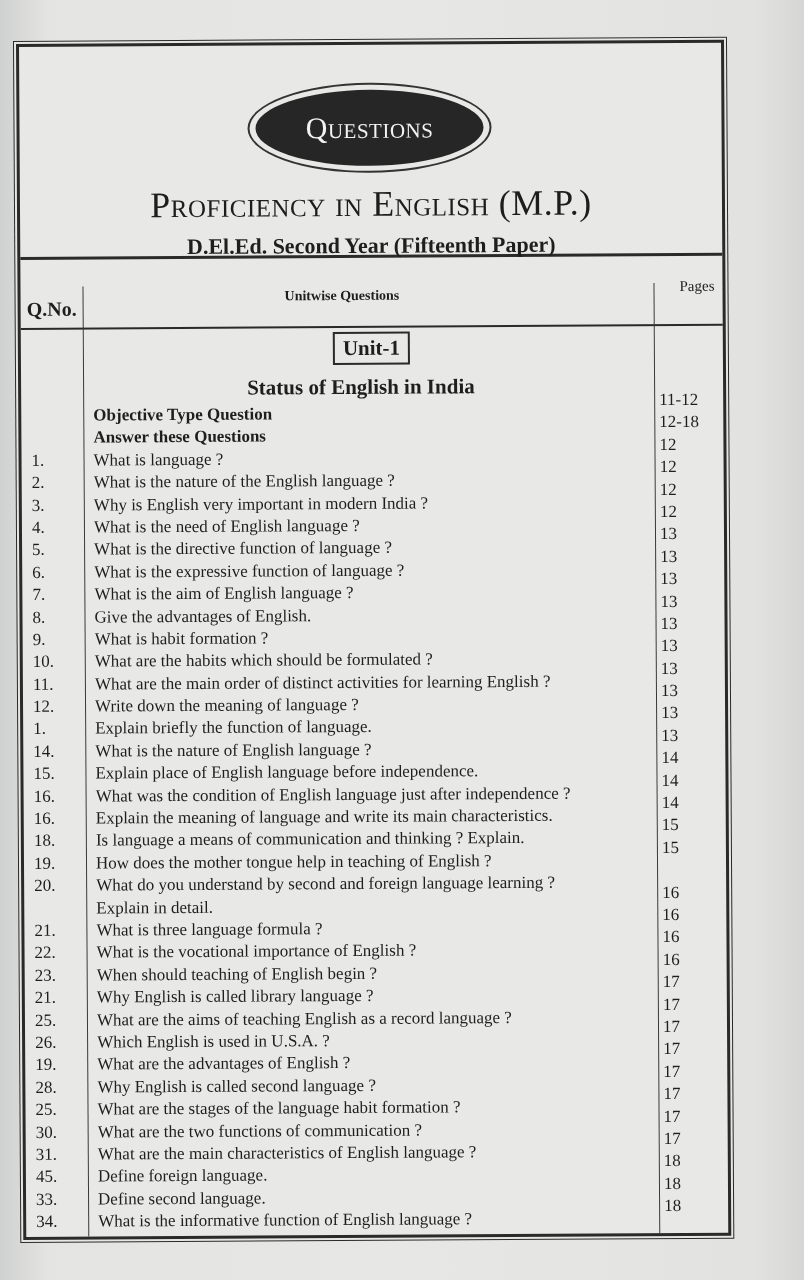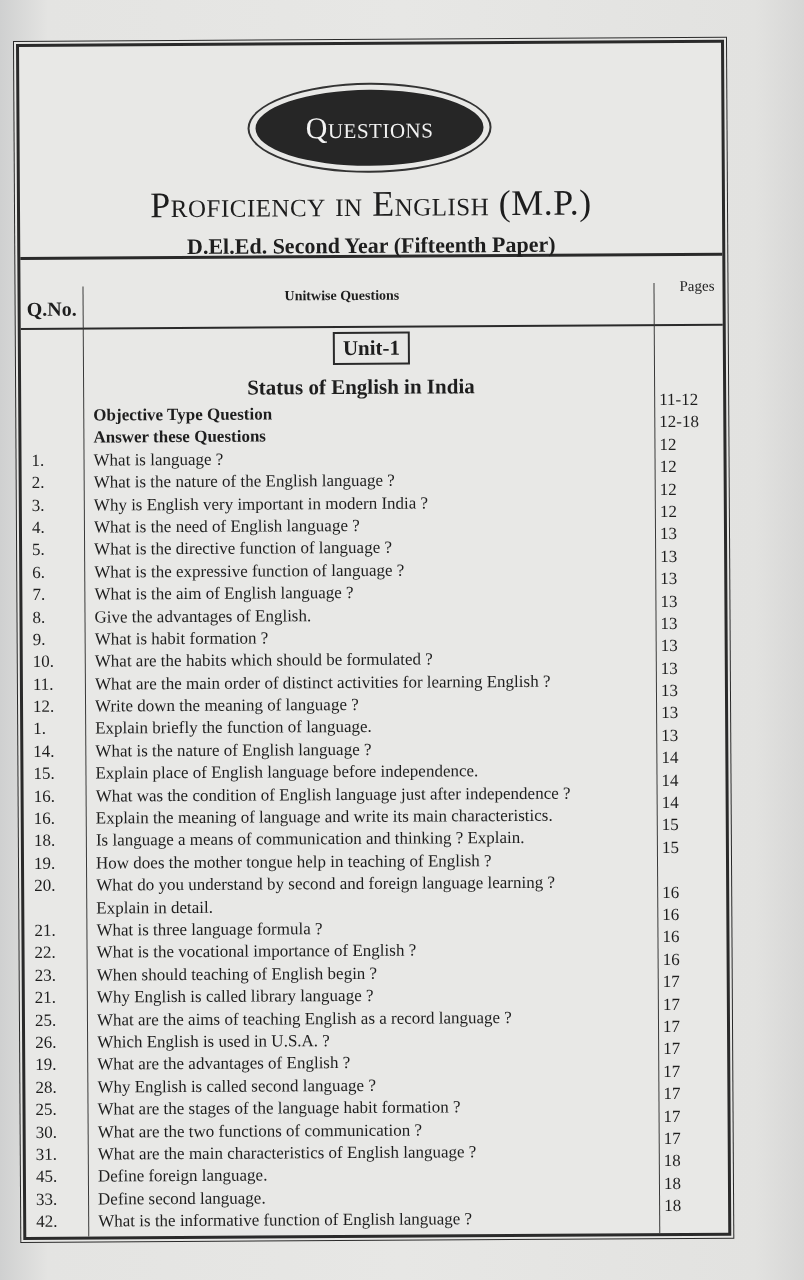--- a/index.html
+++ b/index.html
@@ -259,18 +259,18 @@
         <span class="num">45.</span>
         <span class="q">Define foreign language.</span>
         <span class="p">18</span>
       </div>
       <div class="row">
         <span class="num">33.</span>
         <span class="q">Define second language.</span>
         <span class="p">18</span>
       </div>
       <div class="row">
-        <span class="num">42.</span>
+        <span class="num">34.</span>
         <span class="q">What is the informative function of English language ?</span>
         <span class="p">18</span>
       </div>
     </div>
 </div>
 
 </body></html>

